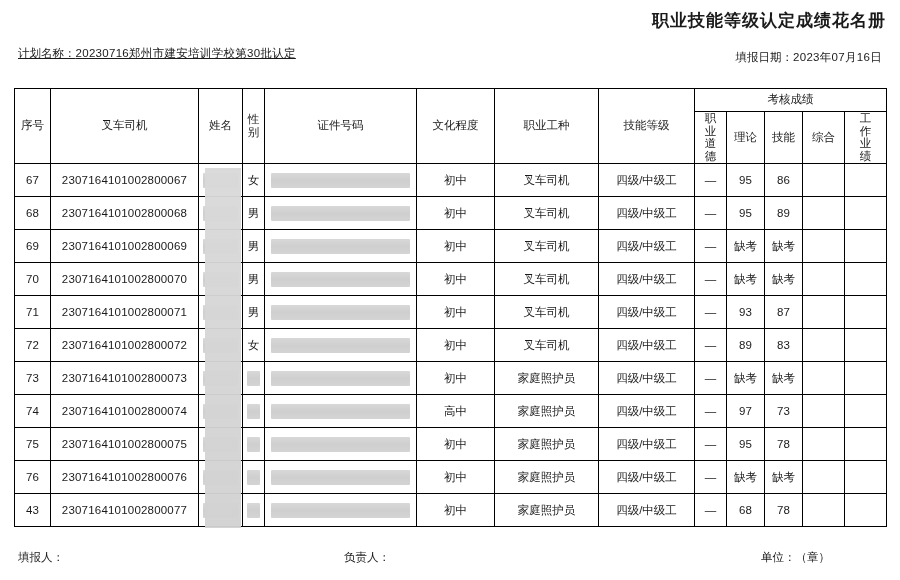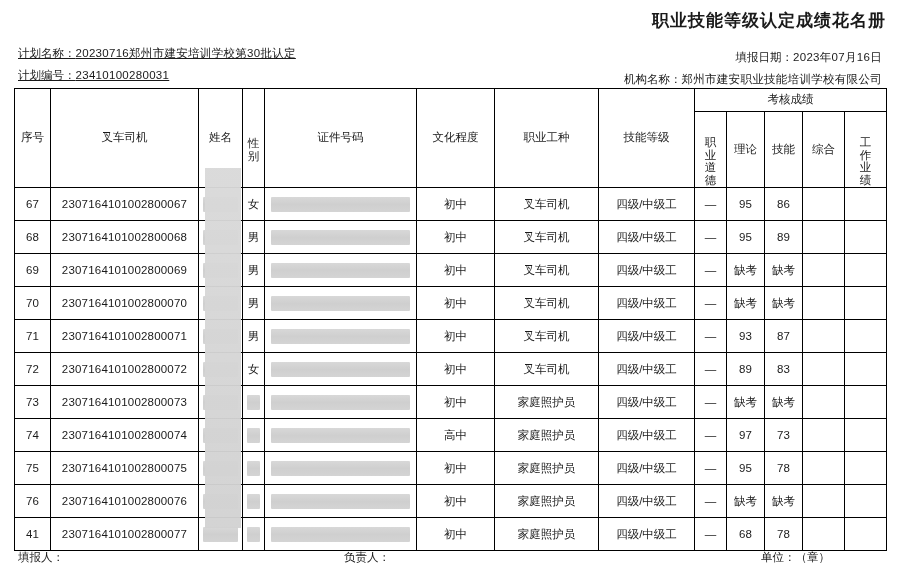--- a/index.html
+++ b/index.html
@@ -75,21 +75,20 @@
     height: 22px;
   }
   .th-tall {
     height: 52px;
   }
   .vert-narrow {
     display: inline-block;
     line-height: 1.1;
     width: 12px;
     word-break: break-all;
-    margin-top: 24px;
   }
   table.roster tbody td {
     height: 32px;
     position: relative;
   }
   .redacted {
     display: block;
     background: linear-gradient(180deg,#d8d8d8 0%, #cfcfcf 50%, #d4d4d4 100%);
     height: 15px;
     margin: 0 6px;
@@ -126,28 +125,20 @@
 
   <div class="doc-title">职业技能等级认定成绩花名册</div>
 
   <div class="meta">
     <div class="row">
       <span class="left">
         <span>计划名称：</span><span class="val">20230716郑州市建安培训学校第30批认定</span>
       </span>
       <span class="right">
         <span>填报日期：</span><span class="val">2023年07月16日</span>
-      </span>
-    </div>
-    <div class="row">
-      <span class="left">
-        <span>计划编号：</span><span class="val">23410100280031</span>
-      </span>
-      <span class="right">
-        <span>机构名称：</span><span class="val">郑州市建安职业技能培训学校有限公司</span>
       </span>
     </div>
   </div>
 
   <table class="roster">
     <colgroup>
       <col style="width:36px">
       <col style="width:148px">
       <col style="width:44px">
       <col style="width:22px">
@@ -374,21 +365,21 @@
           <td>初中</td>
           <td>家庭照护员</td>
           <td>四级/中级工</td>
           <td>—</td>
           <td>缺考</td>
           <td>缺考</td>
           <td></td>
           <td></td>
         </tr>
         <tr>
-          <td>41</td>
+          <td>43</td>
           <td class="cellnum">2307164101002800077</td>
           <td>
             <span class="redacted narrow"></span>
           </td>
           <td>
             <span class="redacted narrow"></span>
           </td>
           <td>
             <span class="redacted"></span>
           </td>

